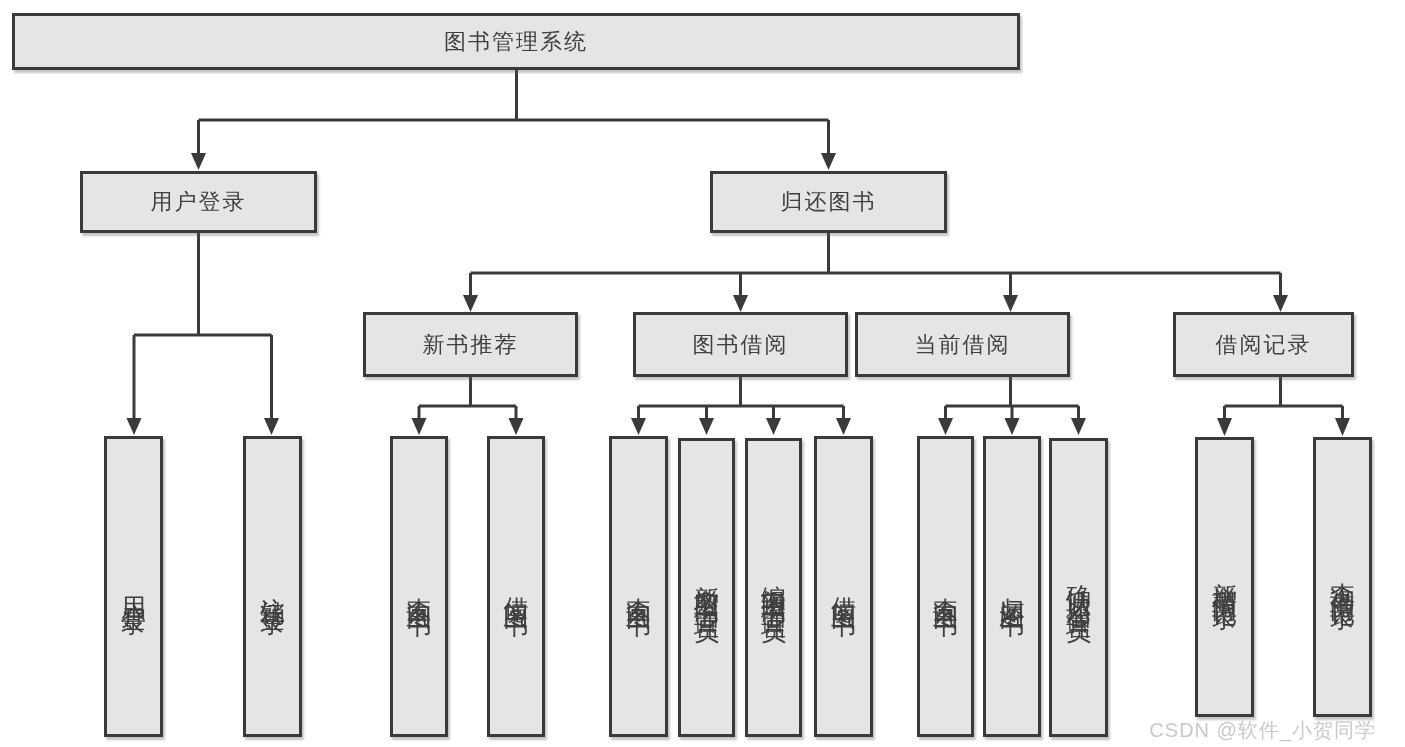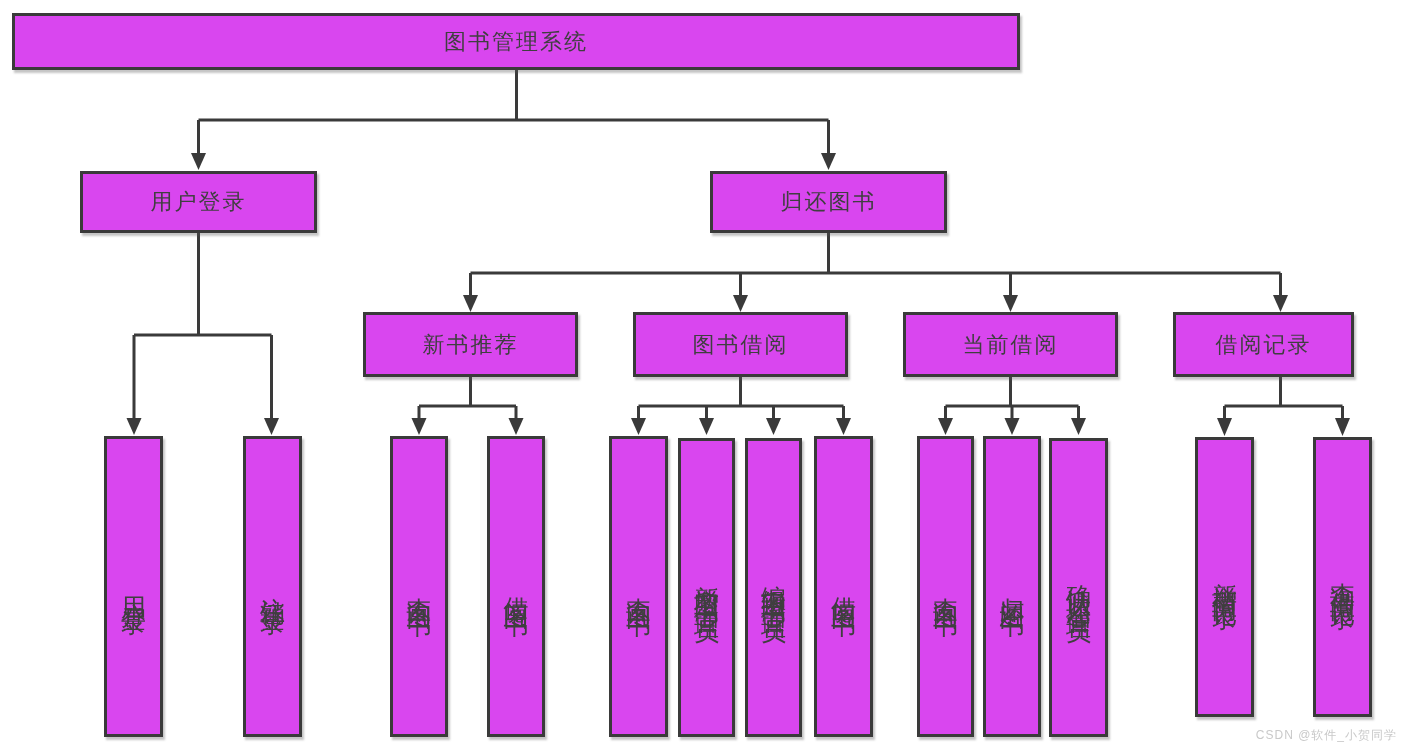--- a/index.html
+++ b/index.html
@@ -18,21 +18,21 @@
   #connectors {
     position: absolute;
     left: 0; top: 0;
     width: 1405px;
     height: 747px;
     pointer-events: none;
   }
   .box {
     position: absolute;
     box-sizing: border-box;
-    background: #d946ef;
+    background: #e5e5e5;
     border: 3px solid #3a3a3a;
     box-shadow: 2px 3px 2px rgba(90,90,90,0.35);
     display: flex;
     align-items: center;
     justify-content: center;
     color: #3f3f3f;
   }
   .hlabel {
     font-size: 22px;
     font-weight: 500;
@@ -45,23 +45,23 @@
     text-orientation: mixed;
     font-size: 25px;
     font-weight: 500;
     letter-spacing: 5px;
     line-height: 1;
     color: #3f3f3f;
     white-space: nowrap;
   }
   .watermark {
     position: absolute;
-    right: 8px;
+    right: 29px;
     bottom: 3px;
-    font-size: 12px;
+    font-size: 20px;
     color: #c9c9c9;
     letter-spacing: 1px;
     white-space: nowrap;
     z-index: 5;
   }
 </style>
 </head>
 <body>
 
 <div id="stage">
@@ -123,21 +123,21 @@
   <div class="box" style="left:710px;top:171px;width:237px;height:62px">
     <span class="hlabel">归还图书</span>
   </div>
 
   <div class="box" style="left:363px;top:312px;width:215px;height:65px">
     <span class="hlabel">新书推荐</span>
   </div>
   <div class="box" style="left:633px;top:312px;width:215px;height:65px">
     <span class="hlabel">图书借阅</span>
   </div>
-  <div class="box" style="left:903px;top:312px;width:215px;height:65px">
+  <div class="box" style="left:855px;top:312px;width:215px;height:65px">
     <span class="hlabel">当前借阅</span>
   </div>
   <div class="box" style="left:1173px;top:312px;width:181px;height:65px">
     <span class="hlabel">借阅记录</span>
   </div>
 
   <div class="box" style="left:104px;top:436px;width:59px;height:301px">
     <span class="vtext">用户登录</span>
   </div>
   <div class="box" style="left:243px;top:436px;width:59px;height:301px">

